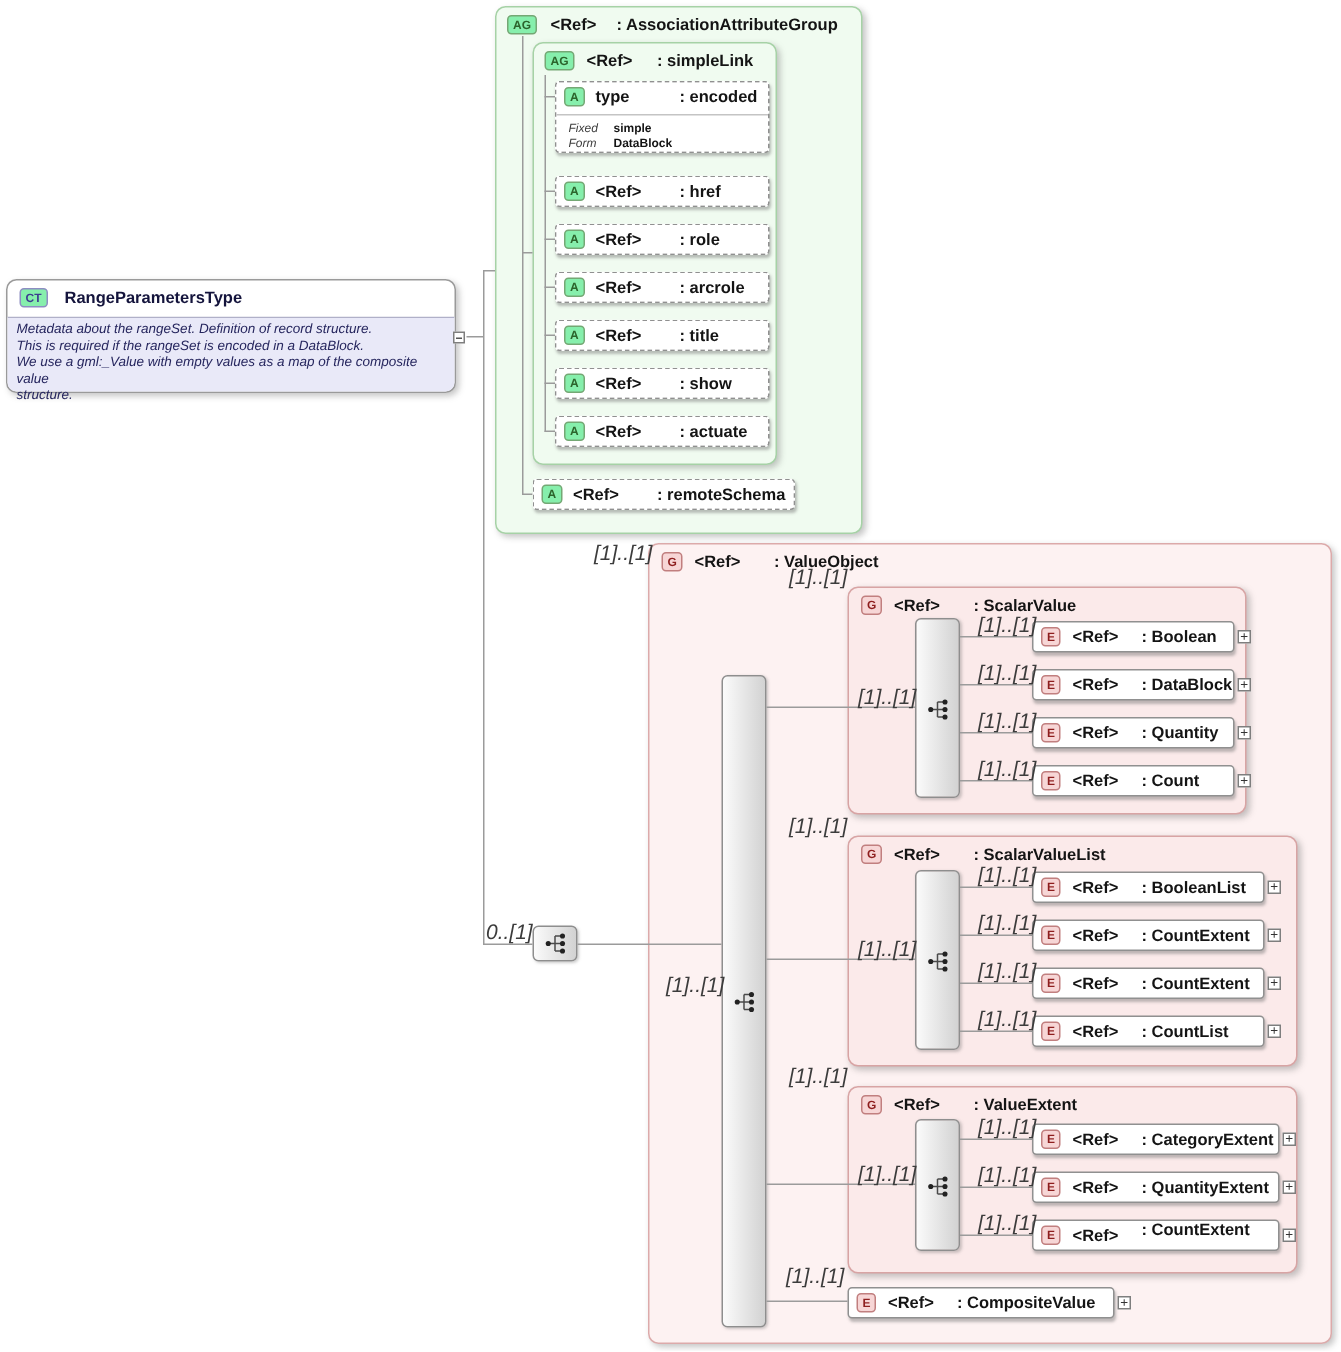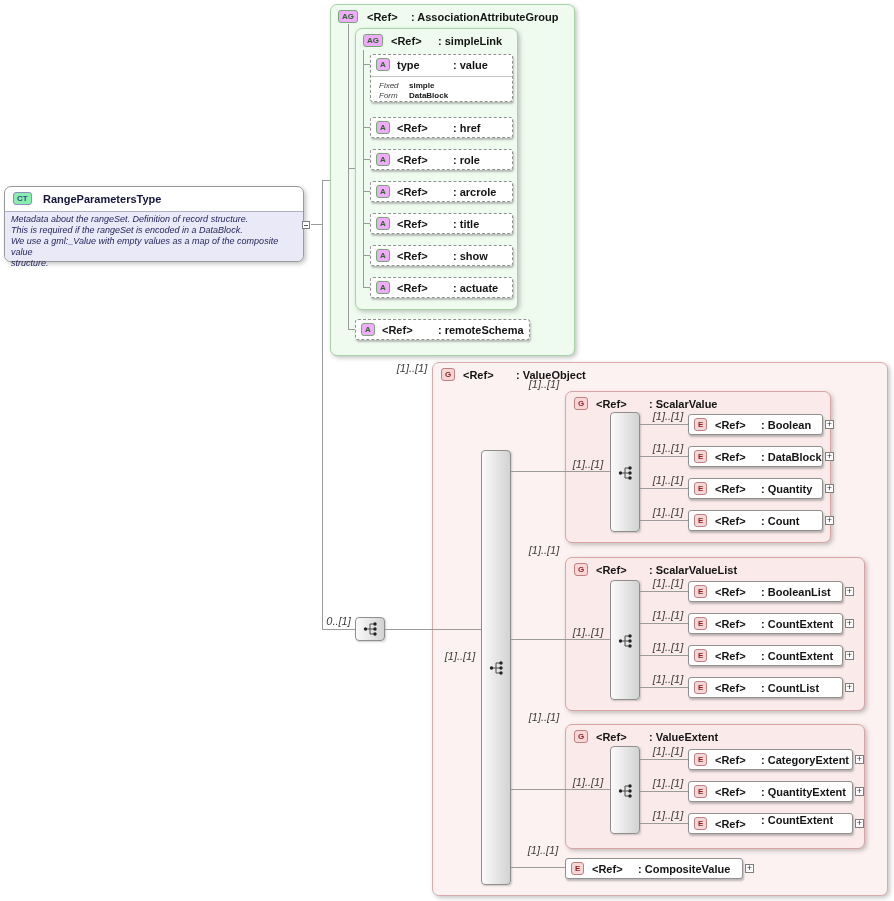--- a/index.html
+++ b/index.html
@@ -8,26 +8,26 @@
           font-family:"Liberation Sans","DejaVu Sans",sans-serif;overflow:hidden}
   .box{position:absolute;border-radius:7px;box-shadow:2px 2px 4px rgba(110,110,110,.40)}
   .green{background:#f0fbf0;border:1px solid #a6d2a6}
   .pink{background:#fdf2f2;border:1px solid #dcaaaa}
   .pink2{background:#fbeaea;border:1px solid #d8a4a4}
   .chip{position:absolute;height:21px;background:#ffffff;border:1px solid #909090;
         border-radius:3px;box-shadow:1px 2px 2px rgba(110,110,110,.45)}
   .dashed{border-style:dashed}
   .bg{position:absolute;font-weight:700;font-size:8px;line-height:9px;padding:1px 3px;
       border:1px solid;border-radius:3px;white-space:nowrap}
-  .bgG{background:#f0abfc;border-color:#74a874;color:#2c642c}
+  .bgG{background:#86efac;border-color:#74a874;color:#2c642c}
   .bgP{background:#f7d6d6;border-color:#c17f7f;color:#8e1f1f}
   .bgCT{background:#86efac;border-color:#8d8dc2;color:#3c3c90}
   .nm{position:absolute;font-weight:700;font-size:11px;color:#141414;white-space:nowrap;line-height:12px}
-  .card{position:absolute;font-style:italic;font-size:11px;color:#3c3c3c;white-space:nowrap;
-        text-align:center;line-height:10px}
+  .card{position:absolute;font-style:italic;font-size:14px;color:#3c3c3c;white-space:nowrap;
+        text-align:right;line-height:10px}
   .line{position:absolute;background:#9b9b9b}
   .bar{position:absolute;width:30px;background:linear-gradient(90deg,#fbfbfb,#d2d2d2);
        border:1px solid #8e8e8e;border-radius:4px;box-shadow:1px 1px 2px rgba(110,110,110,.35)}
   .plus{position:absolute;width:9px;height:9px;background:#fff;border:1px solid #7e7e7e;
         font-size:9px;line-height:7px;text-align:center;color:#333;cursor:pointer}
   .doc{position:absolute;left:0;top:24px;right:0;bottom:0;background:#e9e9f8;
        border-top:1px solid #b0b0c8;border-radius:0 0 6px 6px;padding:2px 6px;
        font-style:italic;font-size:9px;line-height:11px;color:#26265e;white-space:pre-line}
   .facetL{position:absolute;font-style:italic;font-size:8px;color:#3c3c3c;line-height:9px}
   .facetV{position:absolute;font-weight:700;font-size:8px;color:#141414;line-height:9px}
@@ -189,21 +189,21 @@
   <div class="line" style="left:640px;top:623px;width:48px;height:1px"></div>
   <div class="line" style="left:640px;top:655px;width:48px;height:1px"></div>
   <div class="line" style="left:640px;top:687px;width:48px;height:1px"></div>
   <div class="line" style="left:640px;top:759px;width:48px;height:1px"></div>
   <div class="line" style="left:640px;top:791px;width:48px;height:1px"></div>
   <div class="line" style="left:640px;top:823px;width:48px;height:1px"></div>
 
   <div class="chip dashed" style="left:370px;top:54px;width:143px;height:48px">
     <span class="bg bgG" style="left:5px;top:3px">A</span>
     <span class="nm" style="left:26px;top:4px">type</span>
-    <span class="nm" style="left:82px;top:4px">: value</span>
+    <span class="nm" style="left:82px;top:4px">: encoded</span>
     <div style="position:absolute;left:0;top:21px;width:100%;height:1px;background:#c4c4c4"></div>
     <span class="facetL" style="left:8px;top:26px">Fixed</span>
     <span class="facetV" style="left:38px;top:26px">simple</span>
     <span class="facetL" style="left:8px;top:36px">Form</span>
     <span class="facetV" style="left:38px;top:36px">DataBlock</span>
   </div>
 
   <div class="chip dashed" style="left:370px;top:117px;width:143px">
     <span class="bg bgG" style="left:5px;top:3px">A</span>
     <span class="nm" style="left:26px;top:4px">&lt;Ref&gt;</span>

